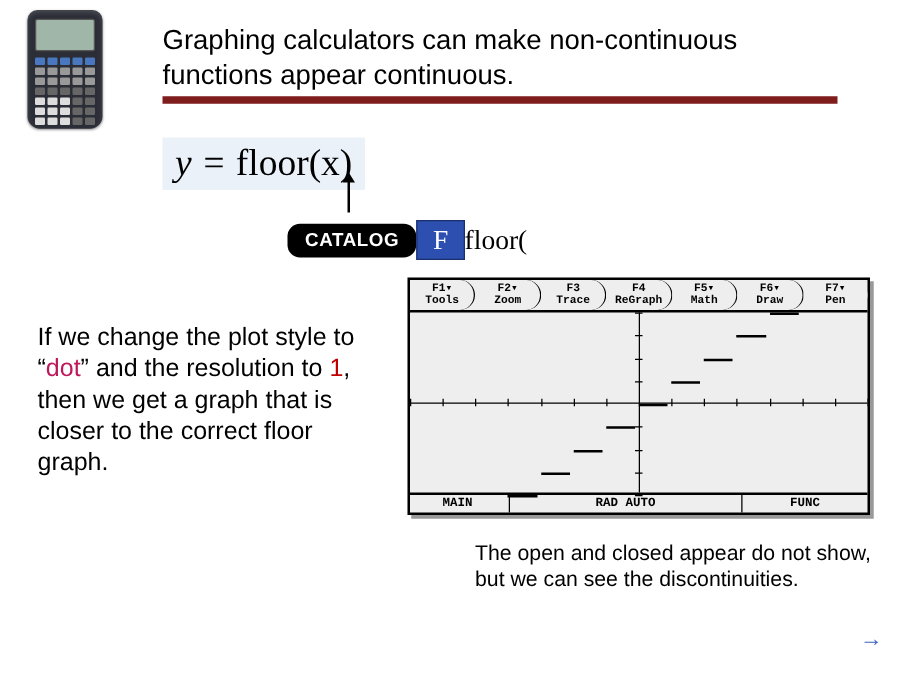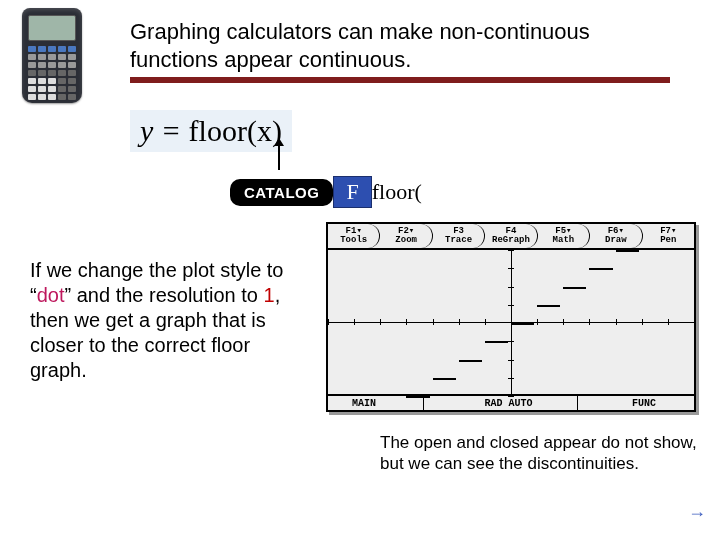--- a/index.html
+++ b/index.html
@@ -214,26 +214,25 @@
   .status-row {
     height: 16px;
     border-top: 2px solid #000;
     display: flex;
     font-family: "Courier New", monospace;
     font-size: 10px;
     font-weight: bold;
     align-items: center;
   }
   .status-row > div {
-    padding: 0 8px;
+    padding: 0 26px;
     border-right: 1px solid #000;
     height: 100%;
     display: flex;
     align-items: center;
-    margin-left: 16px;
   }
   .status-row > div:first-child { flex: 0 0 80px; }
   .status-row > div:nth-child(2) { flex: 1; justify-content: center; }
   .status-row > div:last-child { flex: 0 0 100px; border-right: none; justify-content: center; }
 
   .caption {
     position: absolute;
     left: 380px;
     top: 432px;
     width: 320px;

